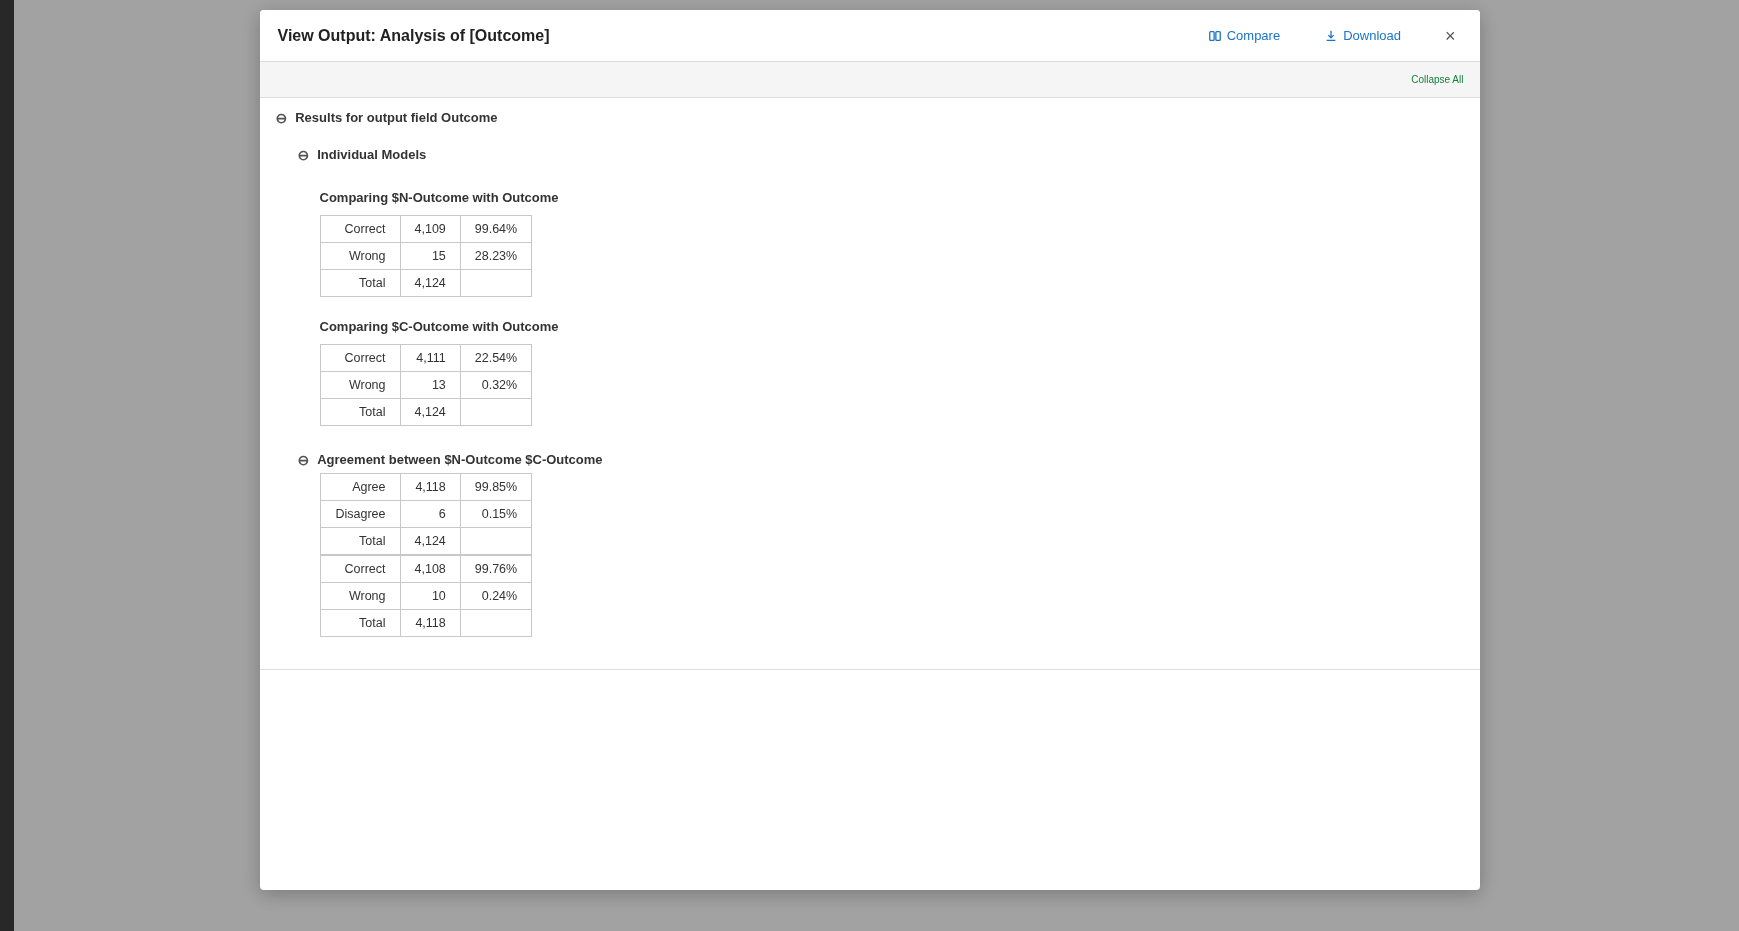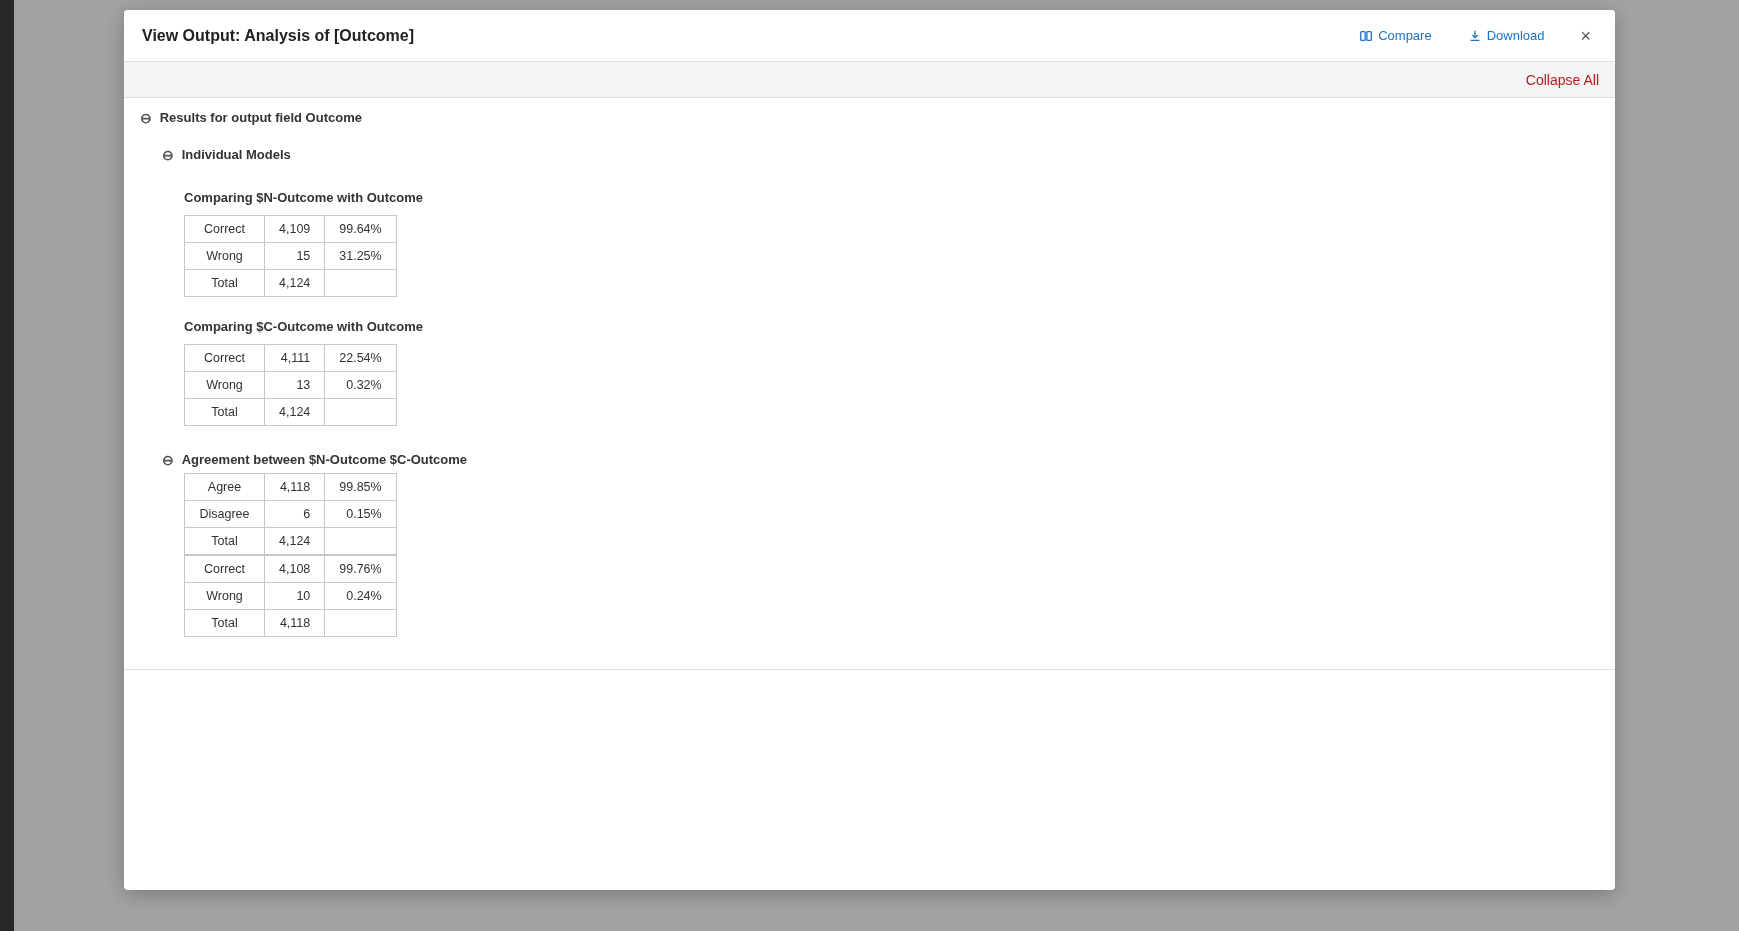--- a/index.html
+++ b/index.html
@@ -13,21 +13,21 @@
       position: fixed;
       inset: 0;
       background: rgba(0,0,0,0.3);
       display: flex;
       align-items: flex-start;
       justify-content: center;
       padding-top: 10px;
     }
     .modal {
       background: #fff;
-      width: 1491px;
+      width: 1220px;
       max-width: 98vw;
       min-height: 880px;
       border-radius: 4px;
       box-shadow: 0 4px 20px rgba(0,0,0,0.25);
       display: flex;
       flex-direction: column;
       overflow: hidden;
     }
     .modal-header {
       display: flex;
@@ -38,21 +38,21 @@
       background: #fff;
       min-height: 52px;
     }
     .modal-title {
       font-size: 16px;
       font-weight: 600;
       color: #222;
     }
     .modal-header-actions {
       display: flex;
-      gap: 24px;
+      gap: 32px;
     }
     .header-btn {
       display: flex;
       align-items: center;
       gap: 5px;
       color: #1a73c8;
       font-size: 13px;
       cursor: pointer;
       background: none;
       border: none;
@@ -71,22 +71,22 @@
     .toolbar {
       background: #f5f5f5;
       border-bottom: 1px solid #ddd;
       display: flex;
       justify-content: flex-end;
       padding: 6px 16px;
       min-height: 36px;
       align-items: center;
     }
     .collapse-all-btn {
-      color: #b91c1c;
-      font-size: 14px;
+      color: #15803d;
+      font-size: 10px;
       cursor: pointer;
       background: none;
       border: none;
     }
     .modal-body {
       flex: 1;
       overflow-y: auto;
       padding: 0;
     }
     
@@ -136,21 +136,21 @@
     }
     
     .data-table {
       border-collapse: collapse;
       font-size: 12.5px;
       min-width: 200px;
     }
     .data-table td {
       border: 1px solid #c8c8c8;
       padding: 6px 14px;
-      text-align: center;
+      text-align: right;
       background: #fff;
     }
     .data-table td:first-child {
       font-weight: 500;
       min-width: 80px;
     }
     .data-table td:nth-child(2) {
       text-align: right;
       min-width: 60px;
     }
@@ -223,21 +223,21 @@
               <table class="data-table">
                 <tbody>
                   <tr>
                     <td>Correct</td>
                     <td>4,109</td>
                     <td>99.64%</td>
                   </tr>
                   <tr>
                     <td>Wrong</td>
                     <td>15</td>
-                    <td>31.25%</td>
+                    <td>28.23%</td>
                   </tr>
                   <tr>
                     <td>Total</td>
                     <td>4,124</td>
                     <td></td>
                   </tr>
                 </tbody>
               </table>
 
               <div class="table-title">Comparing $C-Outcome with Outcome</div>

